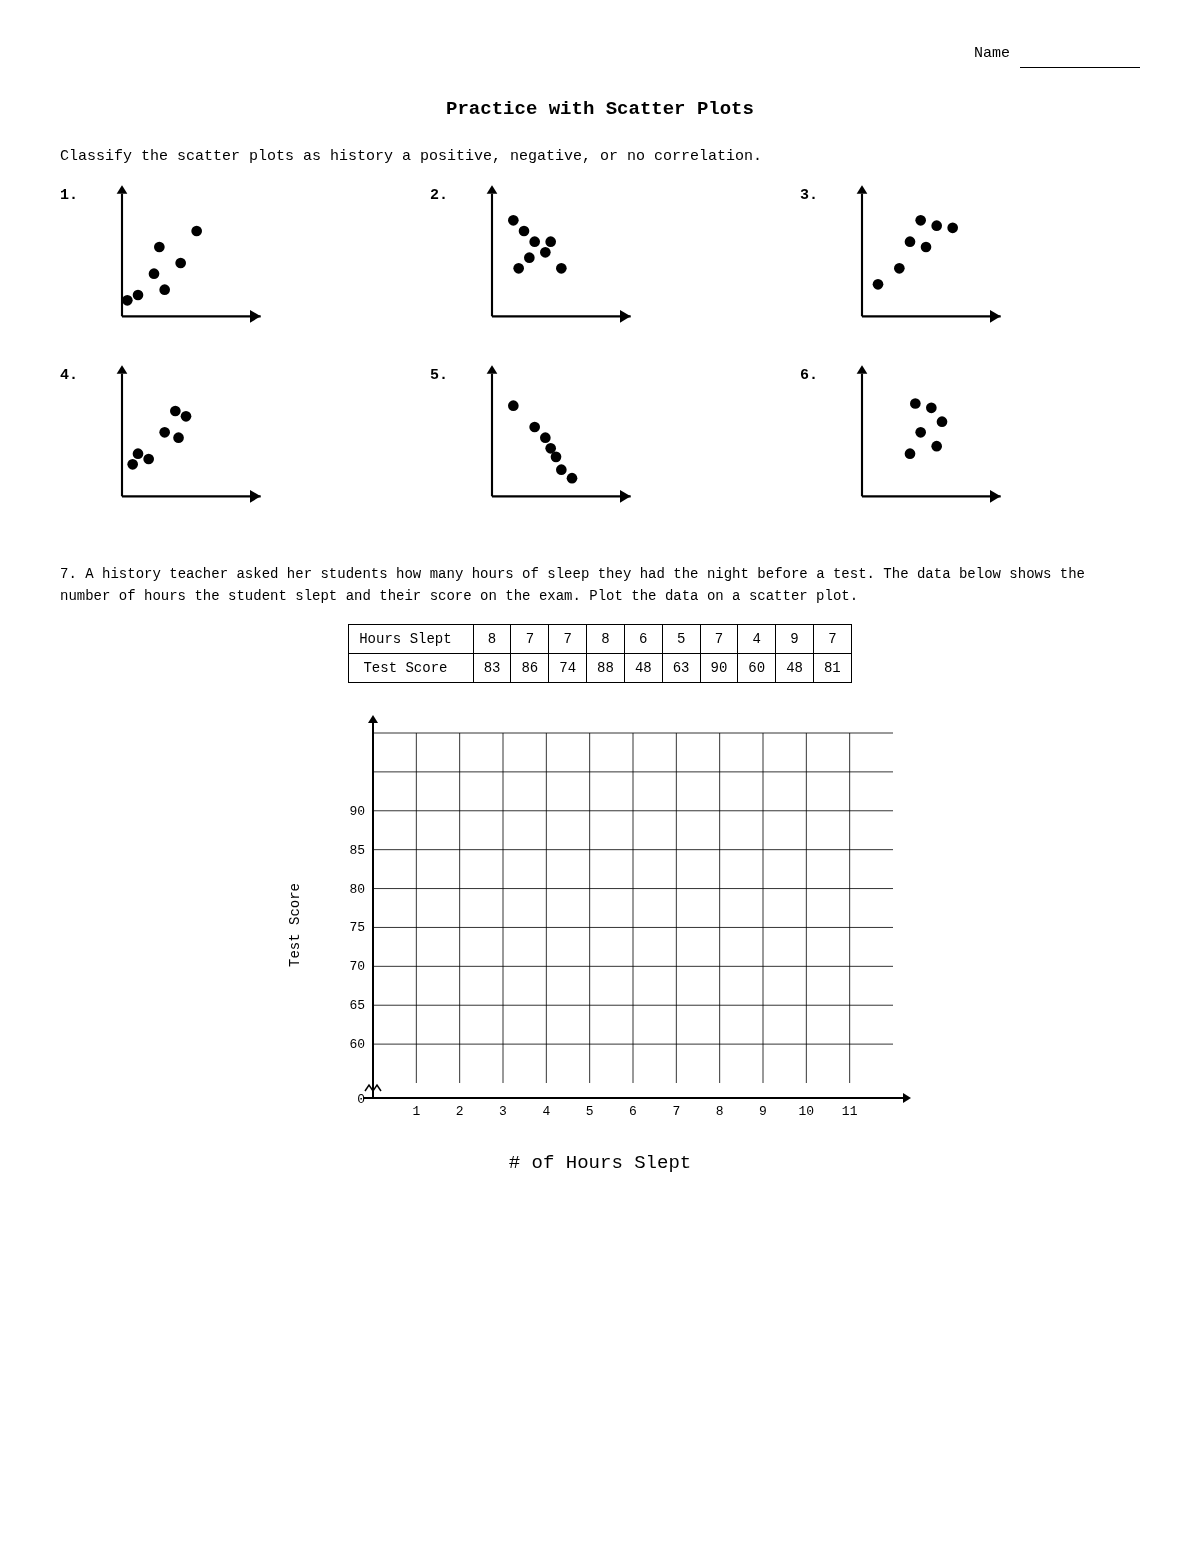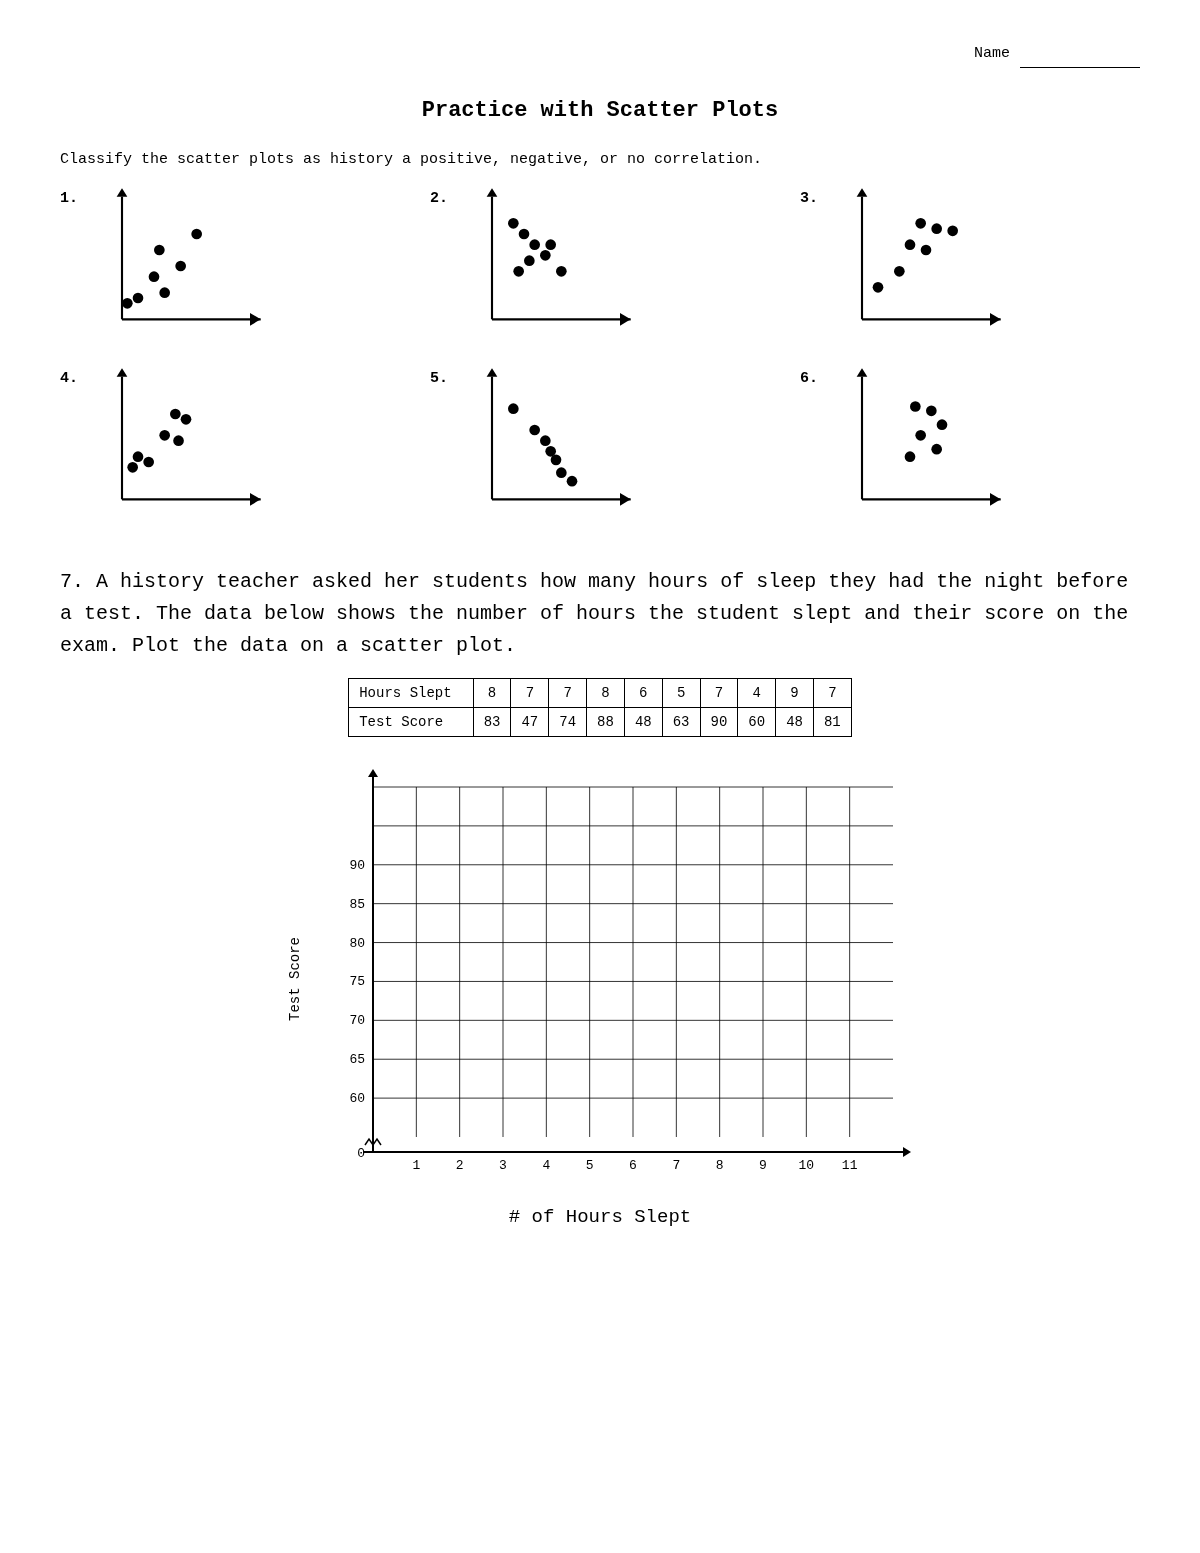--- a/index.html
+++ b/index.html
@@ -27,21 +27,21 @@
       border-bottom: 1px solid #000;
       min-width: 120px;
     }
     .underline-short {
       display: inline-block;
       border-bottom: 1px solid #000;
       min-width: 60px;
     }
     .page-title {
       text-align: center;
-      font-size: 22px;
+      font-size: 19px;
       font-weight: bold;
       margin-bottom: 28px;
     }
     .instructions {
       font-size: 15px;
       margin-bottom: 18px;
     }
     .scatter-grid {
       display: grid;
       grid-template-columns: repeat(3, 1fr);
@@ -65,37 +65,37 @@
       position: relative;
     }
     .scatter-plot svg {
       width: 100%;
       height: 100%;
     }
     .section7 {
       margin-top: 20px;
     }
     .section7-text {
-      font-size: 20px;
+      font-size: 14px;
       line-height: 1.6;
       margin-bottom: 16px;
     }
     .data-table {
       border-collapse: collapse;
       margin: 0 auto 30px auto;
       font-size: 14px;
     }
     .data-table td {
       border: 1px solid #000;
       padding: 6px 10px;
       text-align: center;
       min-width: 28px;
     }
     .data-table td.label-cell {
-      text-align: left;
+      text-align: center;
       min-width: 90px;
       padding-right: 21px;
     }
     .chart-container {
       display: flex;
       flex-direction: column;
       align-items: center;
       margin-top: 10px;
     }
     .chart-inner {
@@ -249,21 +249,21 @@
           <td>6</td>
           <td>5</td>
           <td>7</td>
           <td>4</td>
           <td>9</td>
           <td>7</td>
         </tr>
         <tr>
           <td class="label-cell">Test Score</td>
           <td>83</td>
-          <td>47</td>
+          <td>86</td>
           <td>74</td>
           <td>88</td>
           <td>48</td>
           <td>63</td>
           <td>90</td>
           <td>60</td>
           <td>48</td>
           <td>81</td>
         </tr>
       </tbody>

